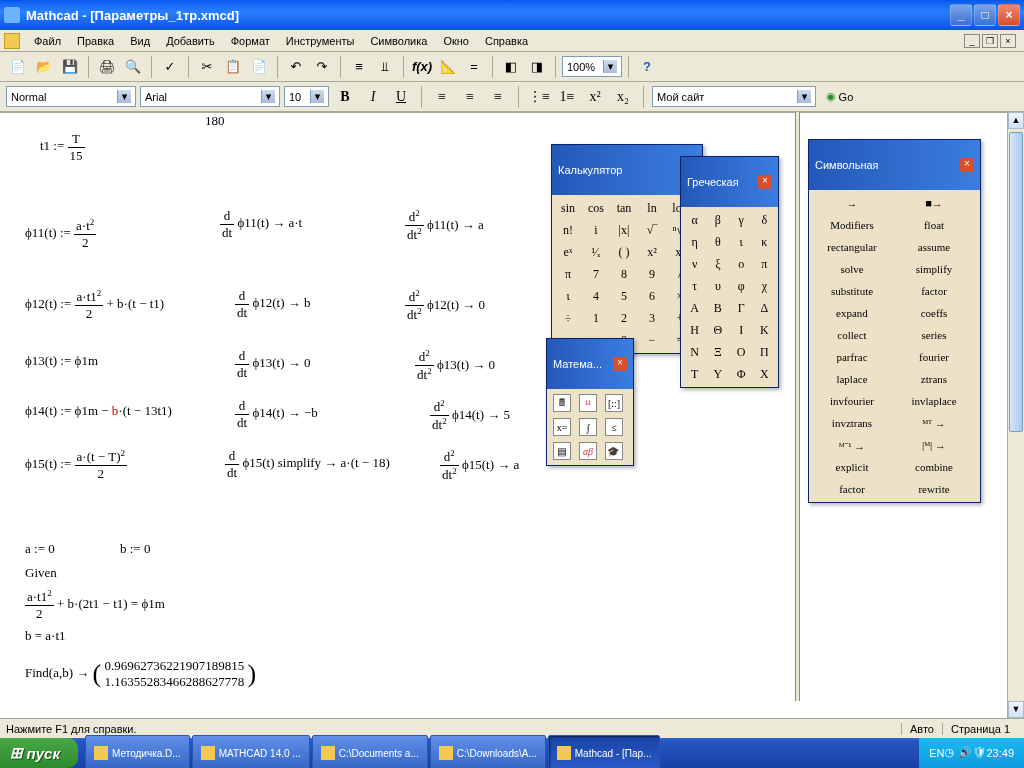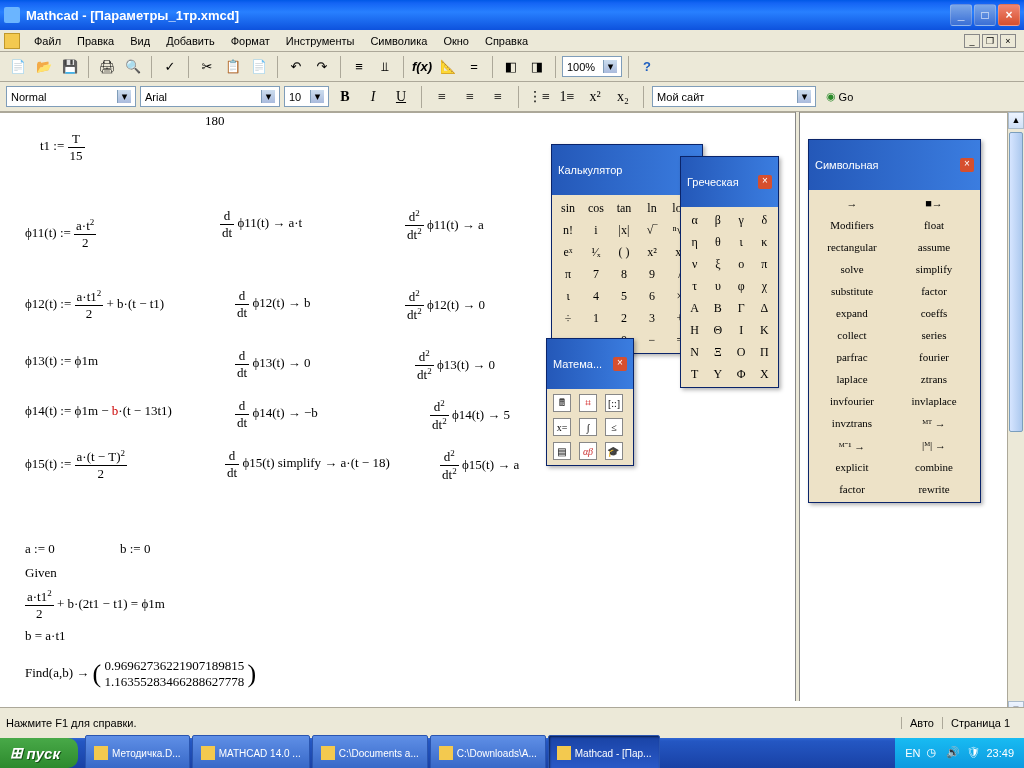--- a/index.html
+++ b/index.html
@@ -104,21 +104,21 @@
     font-family: "Times New Roman", serif; font-size: 12px; cursor: pointer;
     border: 1px solid transparent;
   }
   .sym-palette .pcell { width: 56px; font-family: Tahoma; font-size: 11px; }
   .math-palette .pcell { width:26px; height:24px; }
   .math-palette .pcell .micon { width:18px; height:18px; border:1px solid #888; background:#fff; font-size:10px; display:flex;align-items:center;justify-content:center;}
 
   .statusbar {
     position:absolute; bottom:30px; left:0; right:0; height:20px;
     background:#ece9d8; border-top:1px solid #aca899;
-    display:flex; align-items:center; font-size:11px; padding:15px 6px;
+    display:flex; align-items:center; font-size:11px; padding:4px 6px;
   }
   .statusbar .cell { padding:0 8px; border-left:1px solid #aca899; margin-left:auto;}
   .statusbar .cell:first-of-type { margin-left:auto; }
   .taskbar {
     position:absolute; bottom:0; left:0; right:0; height:30px;
     background: linear-gradient(to bottom, #3168d5 0%, #2457c3 10%, #1941a5 100%);
     display:flex; align-items:center; color:white;
   }
   .start {
     height:30px; padding:0 18px 0 10px;
@@ -126,21 +126,21 @@
     border-radius: 0 10px 10px 0;
     display:flex; align-items:center; font-weight:bold; font-style:italic; font-size:15px;
     text-shadow: 1px 1px #165016;
   }
   .task { height:36px; margin:0 1px; padding:0 8px; background:linear-gradient(#5f8fe6,#3566c6); border:1px solid #2a55b0; border-radius:2px; display:flex;align-items:center; font-size:10px; gap:4px; cursor:pointer; min-width:0; flex: 0 1 auto; max-width: 150px; overflow:hidden; white-space:nowrap;}
   .task.active { background: linear-gradient(#1943a5, #2a5ac9); box-shadow: inset 1px 1px 2px #0008;}
   .task .ticon { width:14px; height:14px; flex-shrink:0;}
   .tray {
     height:30px; margin-left:auto; padding:0 10px;
     background: linear-gradient(to bottom, #18bbf2, #0d9ae0);
-    display:flex; align-items:center; gap:6px; font-size:11px;
+    display:flex; align-items:center; font-size:11px;
   }
   .tray .trayicon { width:14px; height:14px; }
 </style>
 </head>
 <body>
 
 <div class="titlebar">
   <div class="icon"></div>
   <span>Mathcad - [Параметры_1тр.xmcd]</span>
   <div class="winbtns">

